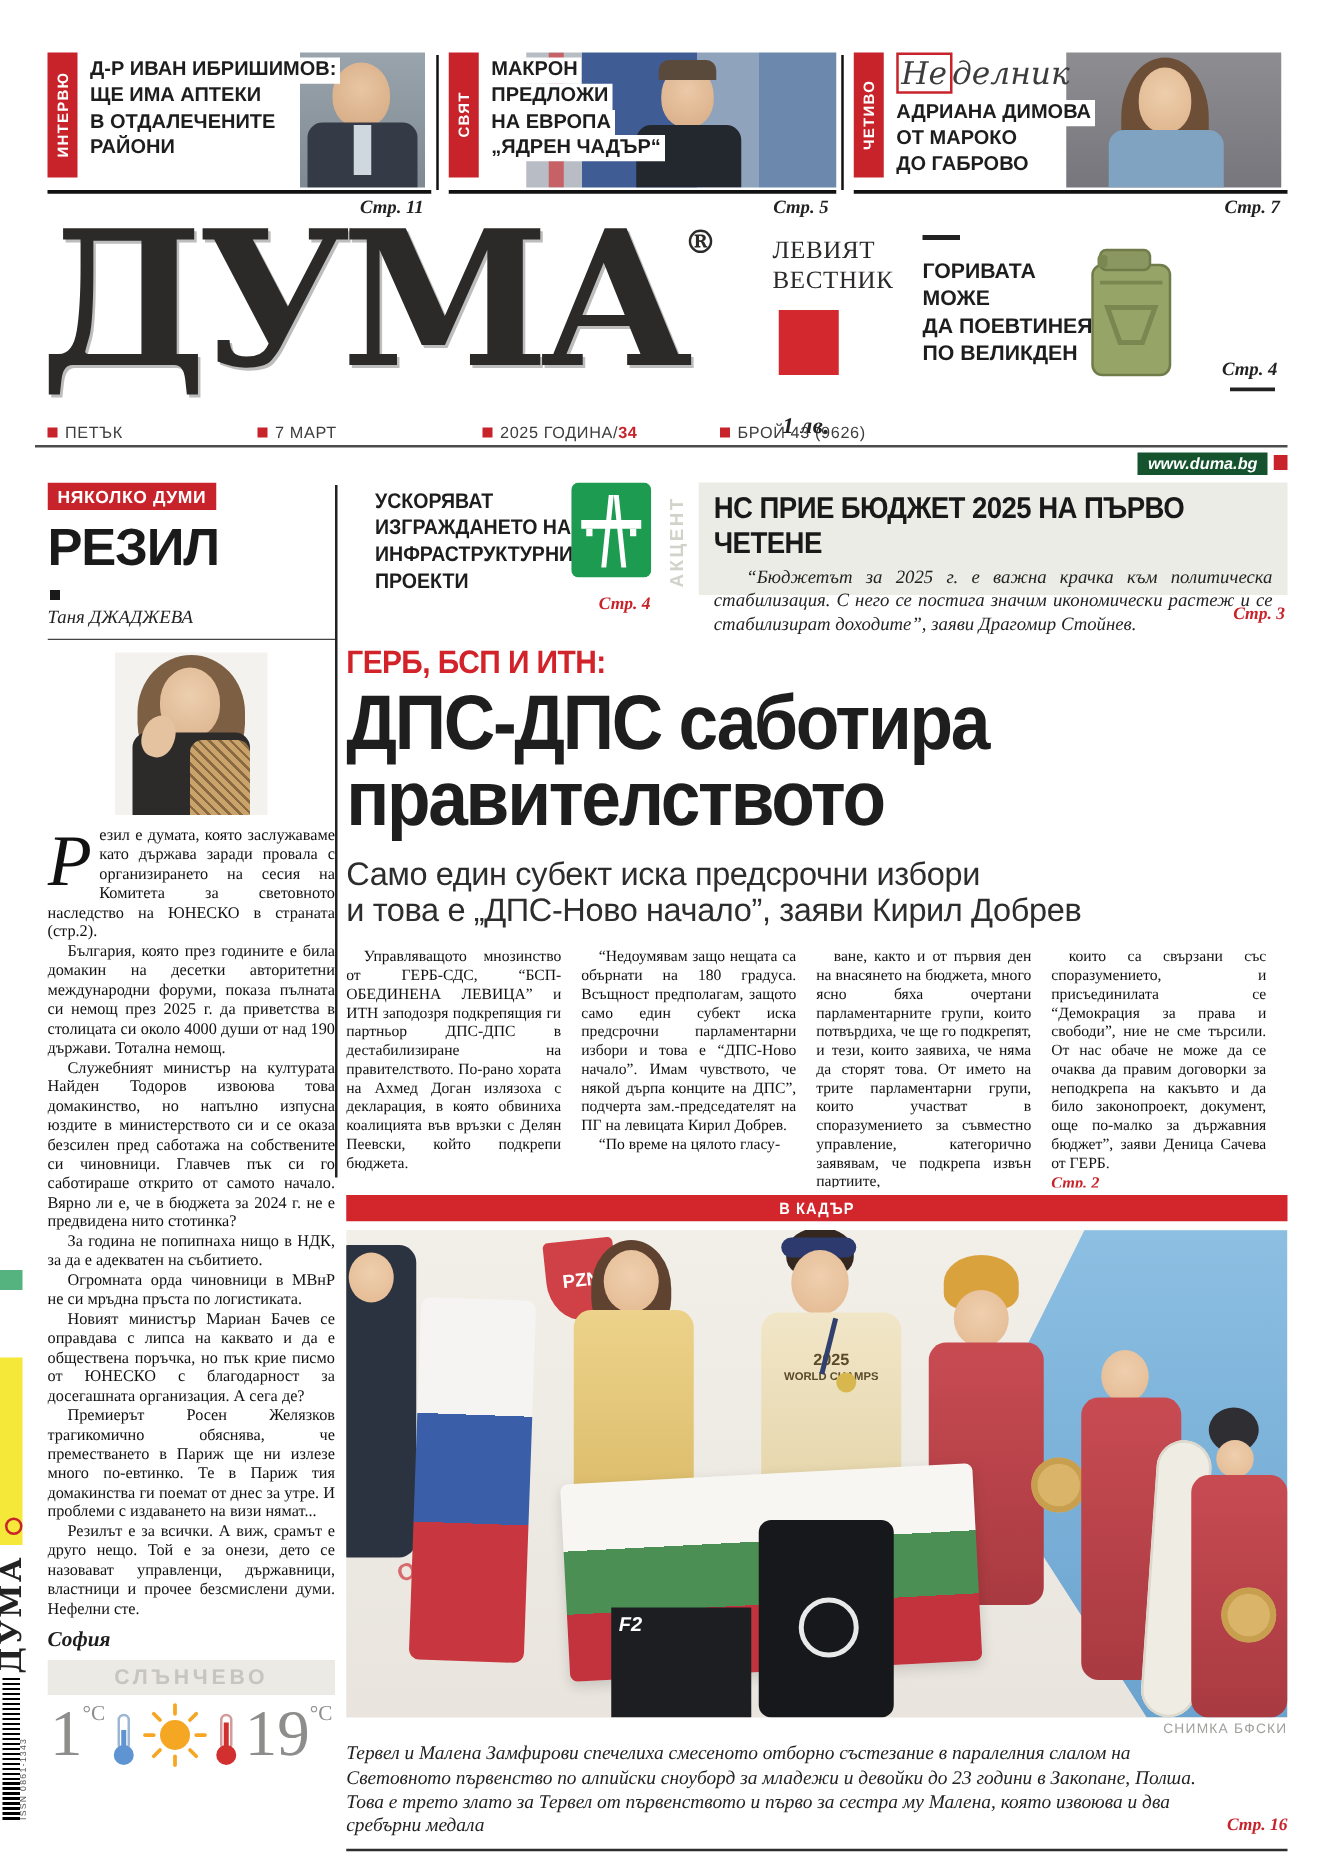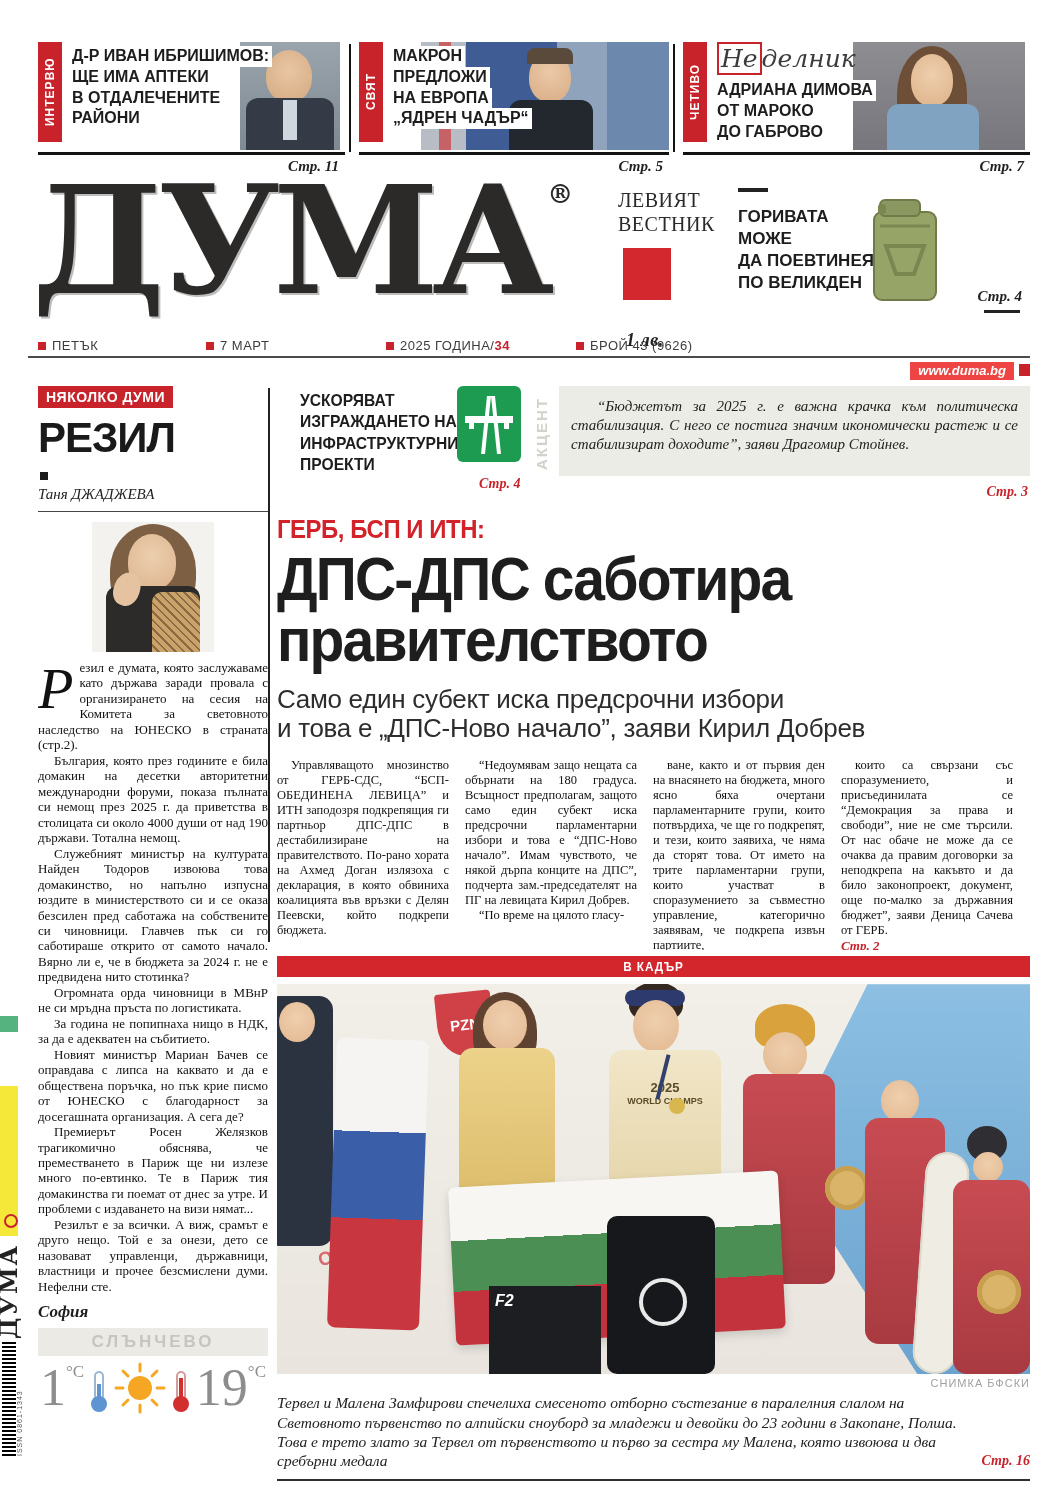--- a/index.html
+++ b/index.html
@@ -45,21 +45,21 @@
   .fuel .t-page{right:8px;top:106px;}
   .fuel .prule{position:absolute;right:10px;top:128px;width:36px;height:3px;background:#222;}
   .dateline{position:absolute;left:0;top:158px;width:992px;height:18px;font-size:13px;
             color:#3d3d3d;letter-spacing:.5px;}
   .d-item{position:absolute;top:4px;white-space:nowrap;}
   .d-item .sq{display:inline-block;width:8px;height:8px;background:#c8232b;margin-right:6px;}
   .d-red{color:#c8232b;font-weight:bold;}
   .price{position:absolute;left:588px;top:-4px;font-family:"Liberation Serif",serif;
          font-style:italic;font-weight:bold;font-size:18px;color:#222;}
   .mast-rule{position:absolute;left:-10px;top:180px;width:1002px;height:2px;background:#4c4c4c;}
-  .site{position:absolute;right:16px;top:186px;background:#ef4444;color:#fff;font-weight:bold;
+  .site{position:absolute;right:16px;top:186px;background:#14532d;color:#fff;font-weight:bold;
         font-style:italic;font-size:13px;padding:1px 8px 2px;}
   .site-sq{position:absolute;right:0;top:188px;width:11px;height:12px;background:#c8232b;}
 
   
   .opinion{position:absolute;left:38px;top:386px;width:230px;height:1076px;overflow:hidden;}
   .kicker-box{display:inline-block;background:#c8232b;color:#fff;font-weight:bold;font-size:14px;
               letter-spacing:.5px;padding:3px 8px;}
   .op-title{font-weight:bold;font-size:42px;letter-spacing:-1px;margin-top:6px;color:#1a1a1a;}
   .op-sq{width:8px;height:8px;background:#1a1a1a;margin:10px 0 6px 2px;}
   .op-author{font-family:"Liberation Serif",serif;font-style:italic;font-size:15px;color:#222;}
@@ -268,22 +268,22 @@
       <div class="hair" style="position:absolute;left:18px;top:2px;width:86px;height:92px;background:#7d5f44;"></div>
       <div class="head-c" style="left:36px;top:12px;width:48px;height:56px;background:radial-gradient(circle at 50% 40%,#eccfae,#dcb28c);"></div>
       <div style="position:absolute;left:14px;top:64px;width:94px;height:66px;border-radius:12px 12px 0 0;background:#2c2b2a;"></div>
       <div style="position:absolute;left:60px;top:70px;width:48px;height:60px;border-radius:10px 10px 0 0;background:repeating-linear-gradient(45deg,#c9a36a 0 4px,#8a6a42 4px 6px);"></div>
       <div class="head-c" style="left:22px;top:50px;width:26px;height:34px;background:#e5c3a0;transform:rotate(20deg);"></div>
     </div>
     <div class="op-body">
       <p class="first"><span class="dropcap">Р</span><span>езил е думата, която заслужаваме като държава заради провала с организирането на сесия на Комитета за световното наследство на ЮНЕСКО в страната (стр.2).</span></p>
       <p>България, която през годините е била домакин на десетки авторитетни международни форуми, показа пълната си немощ през 2025 г. да приветства в столицата си около 4000 души от над 190 държави. Тотална немощ.</p>
       <p>Служебният министър на културата Найден Тодоров извоюва това домакинство, но напълно изпусна юздите в министерството си и се оказа безсилен пред саботажа на собствените си чиновници. Главчев пък си го саботираше открито от самото начало. Вярно ли е, че в бюджета за 2024 г. не е предвидена нито стотинка?</p>
+      <p>За година не попипнаха нищо в НДК, за да е адекватен на събитието.</p>
       <p>Огромната орда чиновници в МВнР не си мръдна пръста по логистиката.</p>
-      <p>За година не попипнаха нищо в НДК, за да е адекватен на събитието.</p>
       <p>Новият министър Мариан Бачев се оправдава с липса на каквато и да е обществена поръчка, но пък крие писмо от ЮНЕСКО с благодарност за досегашната организация. А сега де?</p>
       <p>Премиерът Росен Желязков трагикомично обяснява, че преместването в Париж ще ни излезе много по-евтинко. Те в Париж тия домакинства ги поемат от днес за утре. И проблеми с издаването на визи нямат...</p>
       <p>Резилът е за всички. А виж, срамът е друго нещо. Той е за онези, дето се назовават управленци, държавници, властници и прочее безсмислени думи. Нефелни сте.</p>
     </div>
     <div class="city">София</div>
     <div class="cond-bar">СЛЪНЧЕВО</div>
     <div class="weather">
       <div class="temp"><span>1</span><sup>°C</sup></div>
       <svg width="22" height="44" viewBox="0 0 22 44">
         <rect x="7" y="2" width="8" height="28" rx="4" fill="#fff" stroke="#9bb7d4" stroke-width="2"></rect>
@@ -334,20 +334,21 @@
         <rect x="0" y="0" width="64" height="76" rx="6" fill="#1d9b51"></rect>
         <path d="M24 68 L30 10 L34 10 L28 68 Z" fill="#fff"></path>
         <path d="M40 68 L34 10 L38 10 L44 68 Z" fill="#fff"></path>
         <rect x="8" y="30" width="48" height="7" fill="#fff"></rect>
         <rect x="12" y="37" width="5" height="6" fill="#fff"></rect>
         <rect x="47" y="37" width="5" height="6" fill="#fff"></rect>
       </svg>
       <div class="pageref infra-page">Стр. 4</div>
       <div class="accent-label">АКЦЕНТ</div>
       <div class="accent-box">
+        <div class="accent-title"><span class="cond">НС ПРИЕ БЮДЖЕТ 2025 НА ПЪРВО ЧЕТЕНЕ</span></div>
         <div class="accent-quote">“Бюджетът за 2025 г. е важна крачка към политическа стабилизация. С него се постига значим икономически растеж и се стабилизират доходите”, заяви Драгомир Стойнев.</div>
       </div>
       <div class="pageref accent-page">Стр. 3</div>
     </div>
 
     <div class="lead-kicker"><span class="cond">ГЕРБ, БСП И ИТН:</span></div>
     <div class="headline">
       <div class="cond">ДПС-ДПС саботира</div>
       <div class="cond">правителството</div>
     </div>

